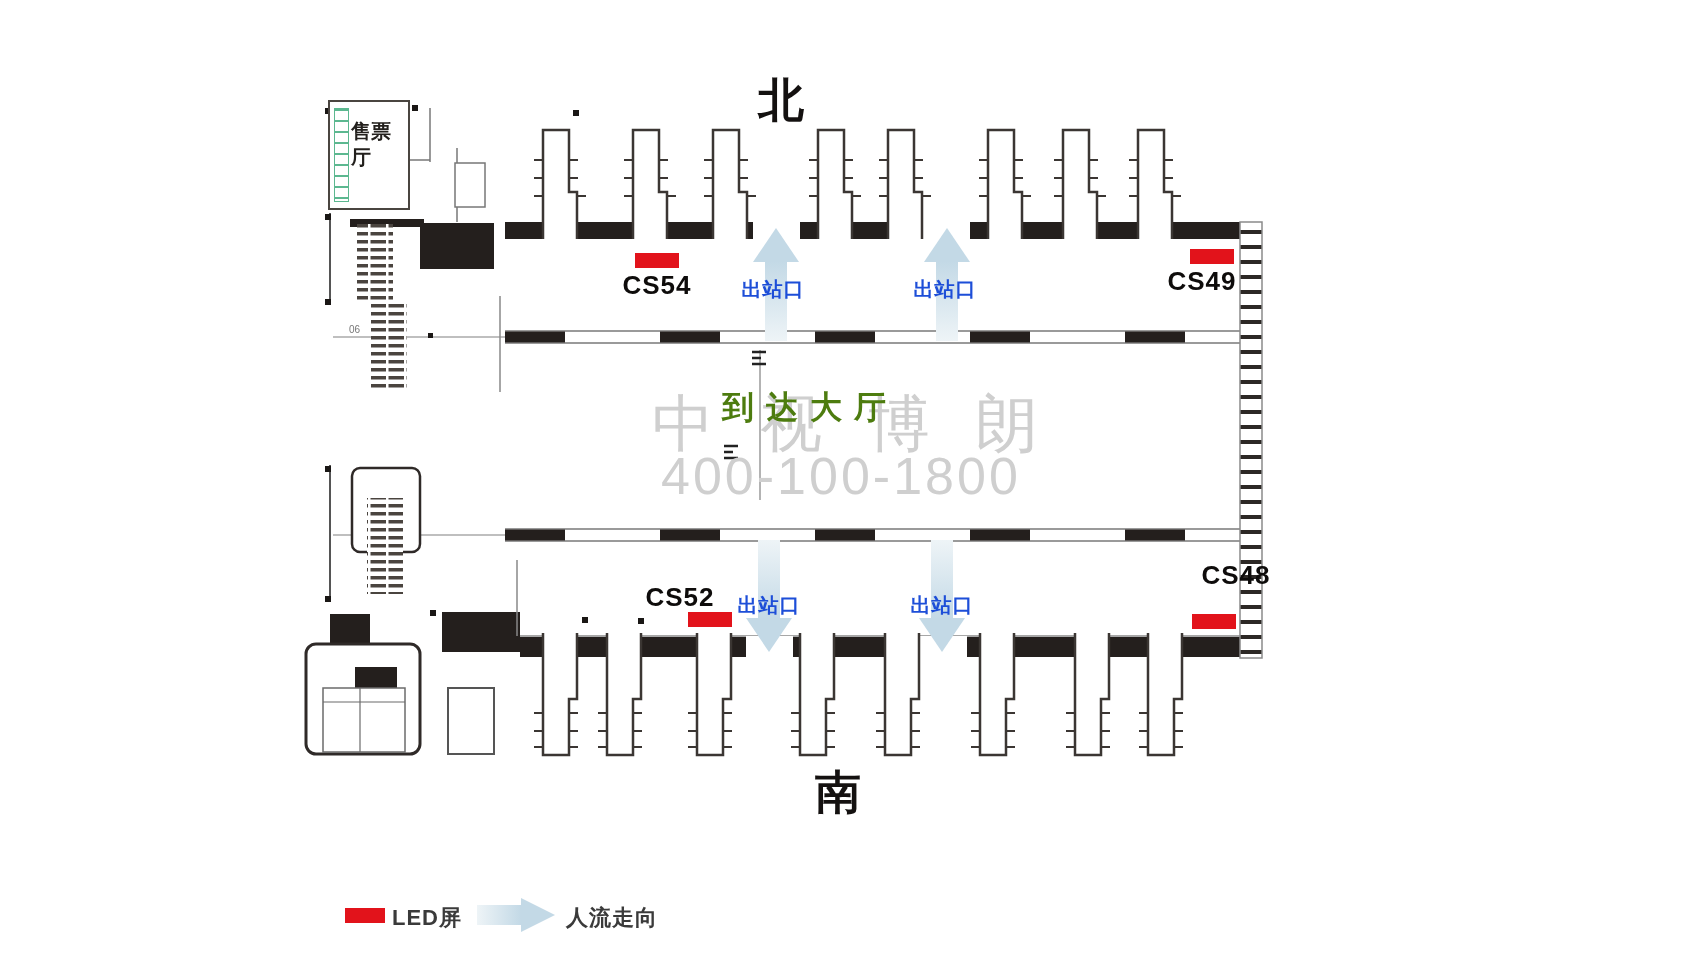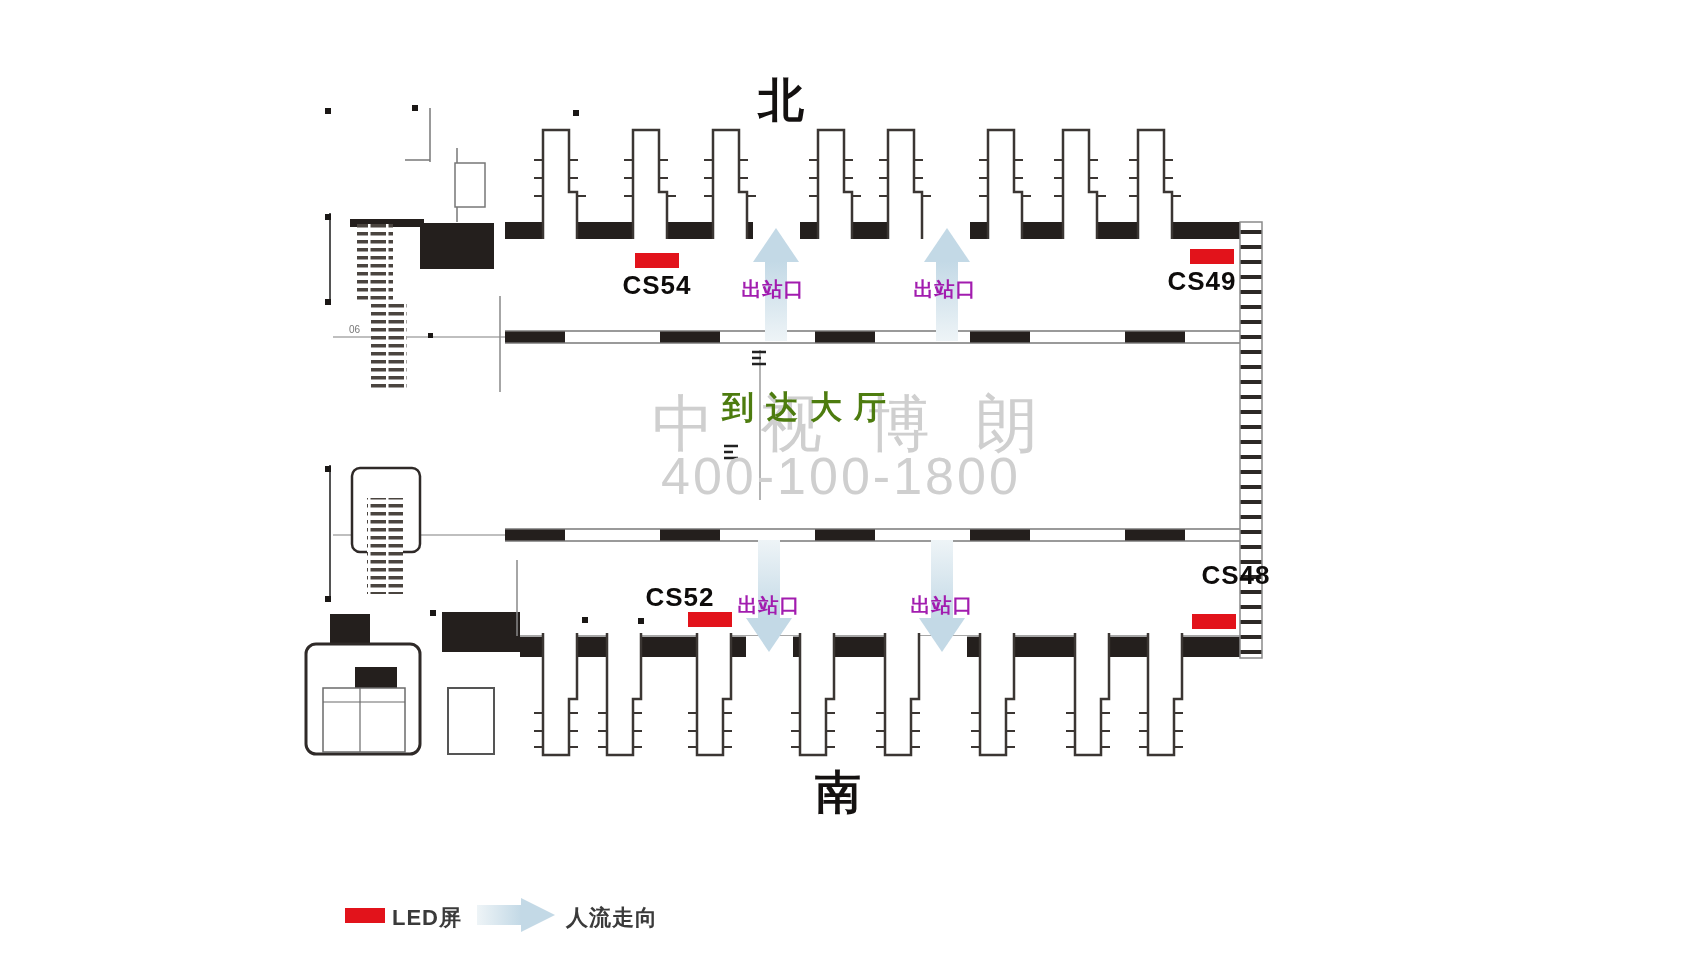--- a/index.html
+++ b/index.html
@@ -7,21 +7,21 @@
     position:relative;width:1706px;height:960px;background:#ffffff;overflow:hidden;
     font-family:"Liberation Sans", sans-serif;color:#1d1a18;
   }
   .abs{position:absolute;}
   .ctr{transform:translateX(-50%);}
   .compass{font-size:46px;font-weight:bold;color:#141110;letter-spacing:2px;}
   .hall-title{font-size:32px;font-weight:bold;color:#4d7c0f;letter-spacing:12px;white-space:nowrap;padding-left:36px;}
   .wm1{font-size:62px;color:#cfcfcf;letter-spacing:46px;white-space:nowrap;font-weight:400;}
   .wm2{font-size:52px;color:#cfcfcf;letter-spacing:3px;white-space:nowrap;font-weight:400;margin-left:24px;}
   .cs-label{font-size:26px;font-weight:bold;color:#0e0c0b;letter-spacing:1px;white-space:nowrap;}
-  .exit-label{font-size:20px;font-weight:bold;color:#a21caf;letter-spacing:1px;white-space:nowrap;}
+  .exit-label{font-size:20px;font-weight:bold;color:#1d4ed8;letter-spacing:1px;white-space:nowrap;}
   .led-rect{background:#e2131b;}
   .ticket-box{border:2px solid #4a4540;background:#ffffff;}
   .ticket-strip{
     border:1.5px solid #5cb890;
     background:repeating-linear-gradient(180deg,#5cb890 0 2px,#ffffff 2px 11px);
   }
   .ticket-label{font-size:20px;font-weight:bold;color:#23201d;line-height:1.3;width:46px;}
   .room-code{font-size:10px;color:#777777;}
   
   .arrow-v-tail{width:22px;}
@@ -161,20 +161,24 @@
     <g>
       <line x1="760" y1="350" x2="760" y2="500" stroke="#9a9a9a" stroke-width="1.5"></line>
       <path d="M752,352 h14 M752,358 h9 M752,364 h14" stroke="#222222" stroke-width="2.5" fill="none"></path>
       <path d="M724,446 h14 M724,452 h9 M724,458 h14" stroke="#222222" stroke-width="2.5" fill="none"></path>
     </g>
   </svg>
 
   <div class="abs compass ctr" style="left:782px;top:70px;">北</div>
   <div class="abs compass ctr" style="left:839px;top:762px;">南</div>
 
+  <div class="abs ticket-box" style="left:328px;top:100px;width:78px;height:106px;">
+    <div class="abs ticket-strip" style="left:4px;top:6px;width:13px;height:92px;"></div>
+    <div class="abs ticket-label" style="left:21px;top:16px;">售票厅</div>
+  </div>
   <div class="abs room-code" style="left:349px;top:276px;margin-top:48px;">06</div>
 
   <div class="abs wm1" style="left:652px;top:382px;">中视博朗</div>
   <div class="abs wm2" style="left:637px;top:446px;">400-100-1800</div>
   <div class="abs hall-title ctr" style="left:792px;top:386px;">到达大厅</div>
 
   <div class="abs" style="left:753px;top:228px;width:46px;height:114px;">
     <div class="head-up abs" style="left:0;top:0;"></div>
     <div class="arrow-v-tail tail-up abs" style="left:12px;top:33px;height:80px;"></div>
   </div>

